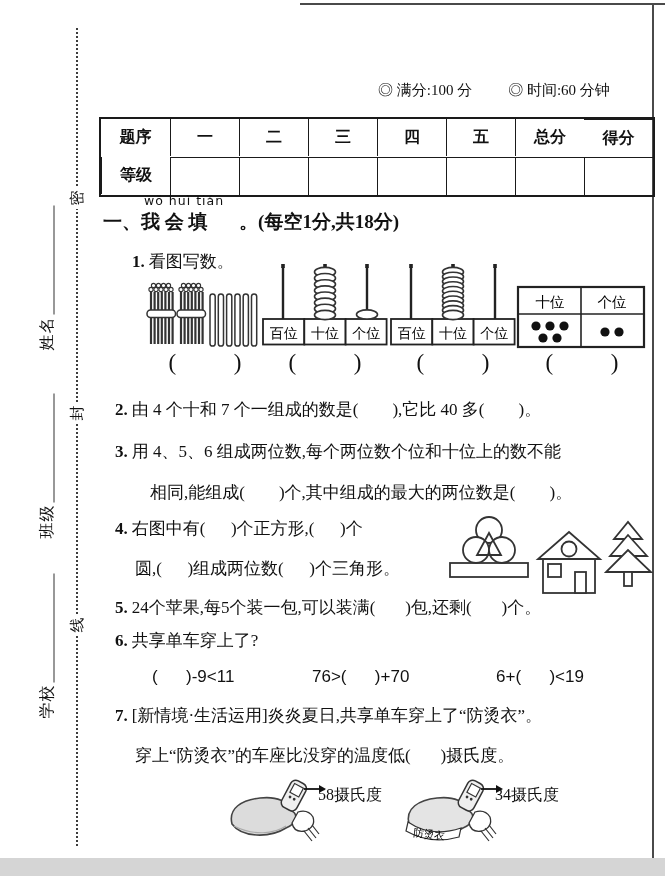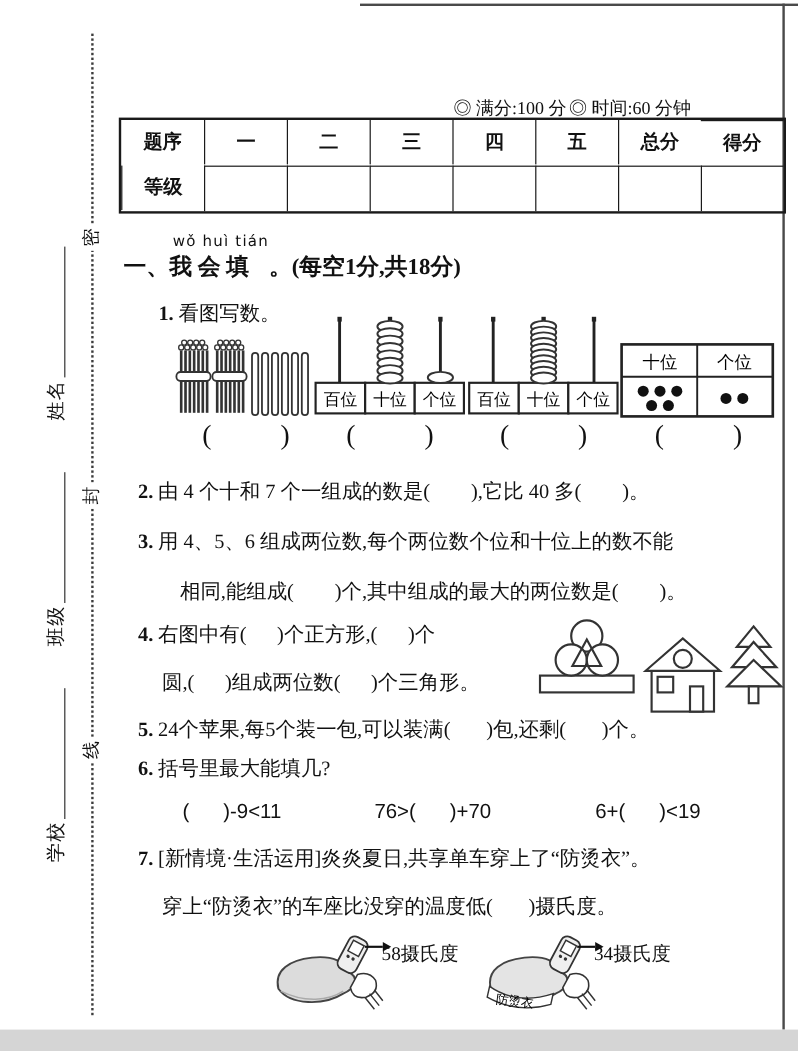--- a/index.html
+++ b/index.html
@@ -14,33 +14,33 @@
   .seal-line{left:76px;top:28px;height:818px;width:0;border-left:2px dotted #3c3c3c;}
   .seal-char{left:66px;width:22px;height:20px;background:#fff;text-align:center;
              font-size:15px;line-height:20px;transform:rotate(-90deg);}
   .vlabel{width:145px;height:22px;display:flex;align-items:flex-end;
           transform:rotate(-90deg);font-size:16px;letter-spacing:1px;}
   .vlabel .lab{white-space:nowrap;}
   .vlabel .uline{flex:1;border-bottom:1.5px solid #333;margin:0 0 3px 2px;}
   
   .title{left:85px;top:31px;width:572px;text-align:center;font-size:28px;font-weight:bold;
          letter-spacing:0.5px;white-space:nowrap;}
-  .info-line{left:378px;top:81px;display:flex;gap:2px;font-size:15px;white-space:nowrap;}
-  
-  .score-table{left:99px;top:98px;width:552px;display:grid;
+  .info-line{left:378px;top:81px;display:flex;gap:36px;font-size:15px;white-space:nowrap;}
+  
+  .score-table{left:99px;top:117px;width:552px;display:grid;
                grid-template-columns:repeat(8,1fr);border:2.5px solid #1a1a1a;
                font-family:"Liberation Sans",sans-serif;font-size:16px;font-weight:600;}
   .score-table .cell{border-left:1.5px solid #1a1a1a;border-top:1.5px solid #1a1a1a;
                height:37px;display:flex;align-items:center;justify-content:center;}
   .score-table .cell.c0{border-left:none;}
   .score-table .cell.r0{border-top:none;}
   
   .sec{left:103px;top:193px;display:flex;align-items:flex-end;font-size:19px;font-weight:bold;white-space:pre;}
   .sec .ruby{display:flex;flex-direction:column;align-items:flex-start;}
-  .sec .pinyin{font-size:12.5px;font-weight:normal;letter-spacing:1px;margin:0 0 1px 3px;
+  .sec .pinyin{font-size:12.5px;font-weight:normal;letter-spacing:1px;margin:0 15px 1px 3px;
                font-family:"DejaVu Sans",sans-serif;}
   
   .qline{position:absolute;font-size:17px;white-space:pre;}
   .qnum{font-weight:bold;padding-right:4px;}
   .paren-big{position:absolute;width:90px;text-align:center;font-size:23px;white-space:pre;}
   .expr{position:absolute;font-family:"Liberation Sans",sans-serif;font-size:17px;white-space:pre;}
   .temp-label{position:absolute;font-size:16px;white-space:nowrap;text-align:center;}
   svg{position:absolute;overflow:visible;}
   svg text{font-family:"Liberation Serif",serif;}
 </style>
@@ -239,21 +239,21 @@
     <g>
       <polygon points="166,28 194,28 180,11" fill="#fff" stroke="#333" stroke-width="1.8"></polygon>
       <polygon points="162,45 199,45 180,24" fill="#fff" stroke="#333" stroke-width="1.8"></polygon>
       <polygon points="158,61 203,61 180,39" fill="#fff" stroke="#333" stroke-width="1.8"></polygon>
       <rect x="176" y="61" width="8" height="14" fill="#fff" stroke="#333" stroke-width="1.8"></rect>
     </g>
   </svg>
 
   <div class="qline" style="left:115px;top:596px"><span class="qnum">5.</span><span>24个苹果,每5个装一包,可以装满(       )包,还剩(       )个。</span></div>
 
-  <div class="qline" style="left:115px;top:629px"><span class="qnum">6.</span><span>括号里最大能填几?</span></div>
+  <div class="qline" style="left:115px;top:629px"><span class="qnum">6.</span><span>共享单车穿上了?</span></div>
   <div class="expr" style="left:152px;top:667px">(      )-9&lt;11</div>
   <div class="expr" style="left:312px;top:667px">76&gt;(      )+70</div>
   <div class="expr" style="left:496px;top:667px">6+(      )&lt;19</div>
 
   <div class="qline" style="left:115px;top:704px"><span class="qnum">7.</span><span>[新情境·生活运用]炎炎夏日,共享单车穿上了“防烫衣”。</span></div>
   <div class="qline" style="left:135px;top:744px"><span>穿上“防烫衣”的车座比没穿的温度低(       )摄氏度。</span></div>
 
   <svg style="left:226px;top:776px" width="102" height="78" viewBox="0 0 102 78">
     <path d="M6,48 C2,32 16,24 34,22 C52,20 62,26 64,34 C74,38 70,48 60,52 C44,62 16,62 6,48 Z" fill="#dcdcdc" stroke="#444" stroke-width="1.6"></path>
     <path d="M8,50 C28,60 48,58 60,50" fill="none" stroke="#aaa" stroke-width="1.2"></path>

